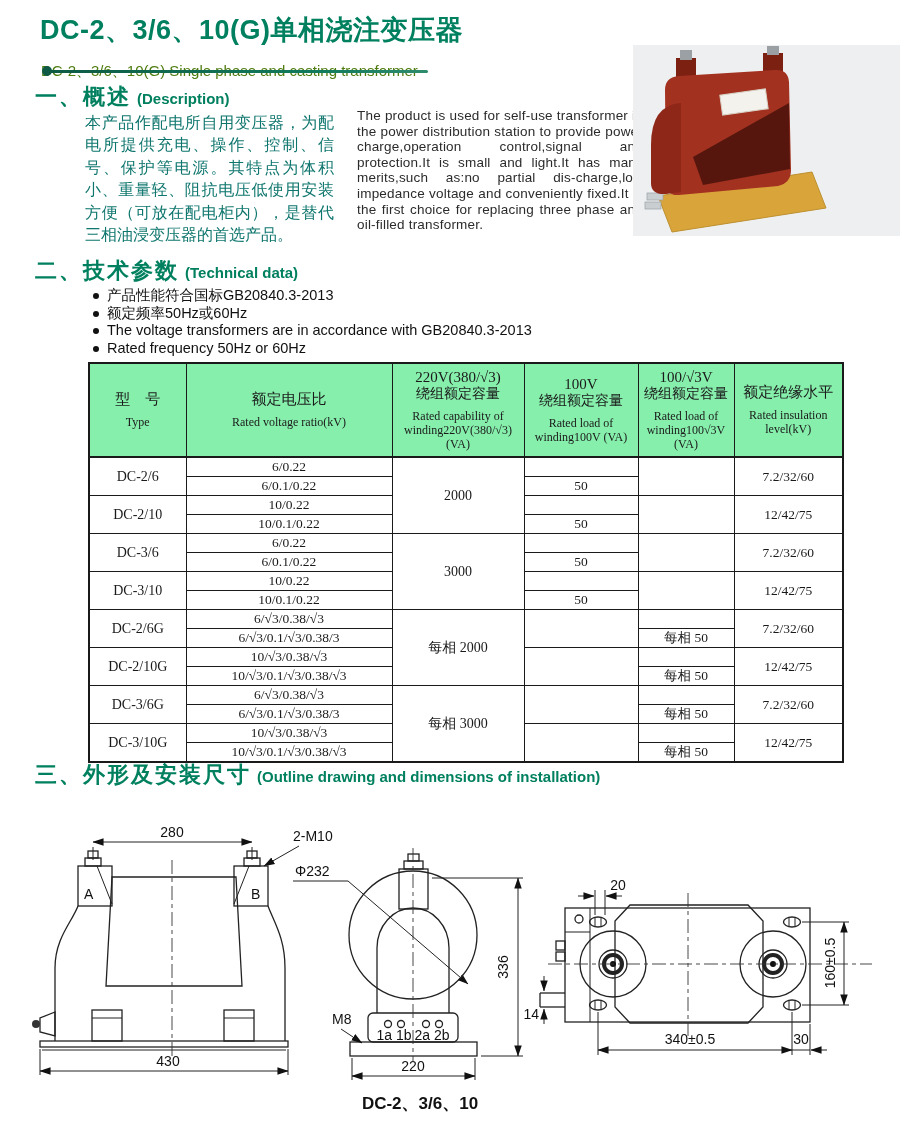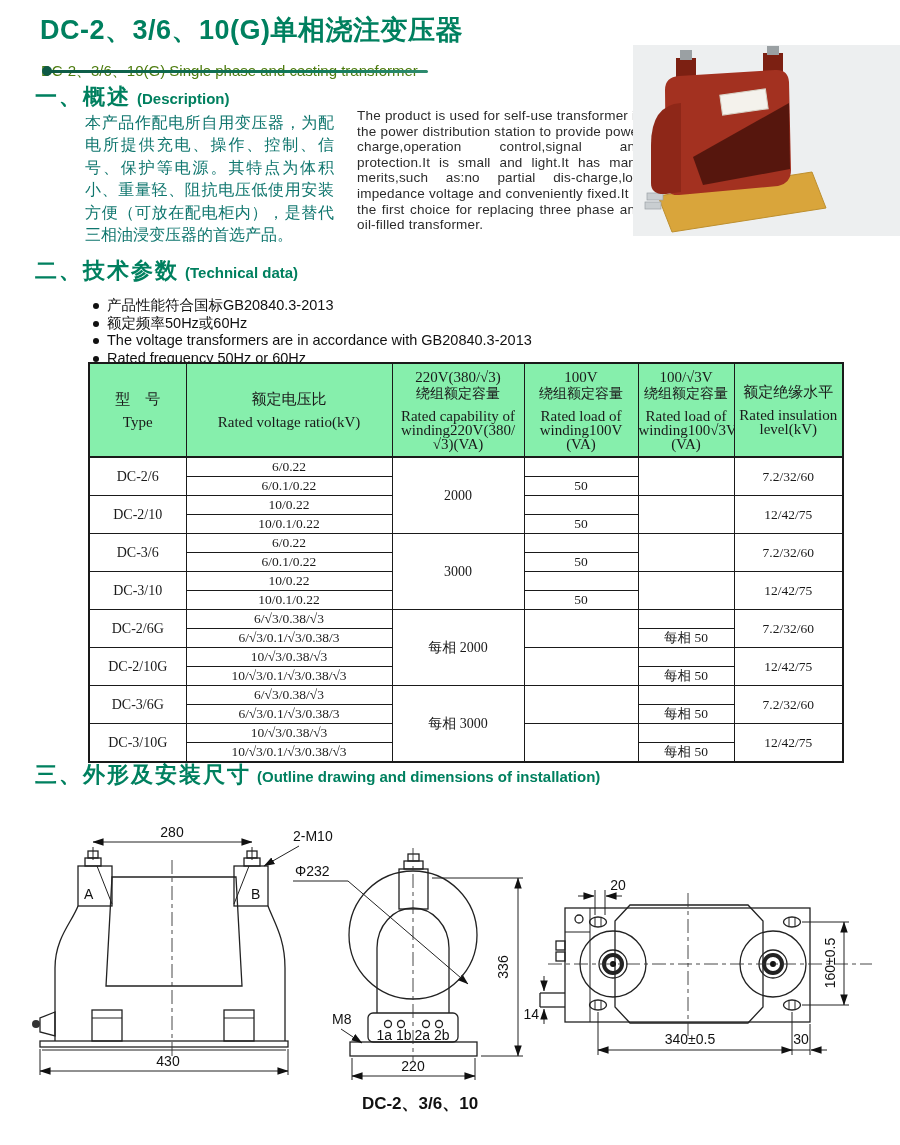--- a/index.html
+++ b/index.html
@@ -18,32 +18,32 @@
   .sec-en{font-size:15px;font-weight:bold;color:#00805f;margin-left:6px;letter-spacing:0;}
 
   
   .para-cn{position:absolute;left:85px;top:112px;width:249px;font-size:16px;line-height:22.4px;
            text-align:justify;color:#0f766e;}
   .para-en{position:absolute;left:337px;top:108px;width:286px;font-size:13.5px;line-height:15.6px;
            text-align:justify;color:#2b2b2b;letter-spacing:.2px;margin-left:20px;}
   .photo-panel{position:absolute;left:633px;top:45px;width:267px;height:191px;background:#edeff0;}
 
   
-  .bullets{position:absolute;left:92px;top:297px;margin:0;padding:0;list-style:none;}
+  .bullets{position:absolute;left:92px;top:287px;margin:0;padding:0;list-style:none;}
   .bullets li{position:relative;padding-left:15px;font-size:14.5px;line-height:17.5px;color:#111;}
   .bullets li::before{content:"";position:absolute;left:1px;top:6px;width:6px;height:6px;border-radius:50%;background:#111;}
 
   
   .spec-table{position:absolute;left:88px;top:362px;width:754px;border-collapse:collapse;table-layout:fixed;
               font-family:"Liberation Serif",serif;border:2px solid #1a1a1a;}
   .spec-table th,.spec-table td{border:1px solid #1a1a1a;text-align:center;vertical-align:middle;padding:0;overflow:hidden;}
   .spec-table thead th{background:#86efac;height:92px;font-weight:normal;border-bottom:2px solid #1a1a1a;}
   .spec-table thead .h1{font-size:15px;line-height:17px;}
   .spec-table thead .h2{font-size:14px;line-height:16px;}
-  .spec-table thead .he{font-size:15px;line-height:14px;margin-top:7px;}
+  .spec-table thead .he{font-size:12px;line-height:14px;margin-top:7px;}
   .spec-table tbody td{height:18px;font-size:13.5px;}
   .spec-table tbody td.c-type{font-size:14px;}
   .spec-table tbody td.c-cap{font-size:14px;}
 
   
   .drawings{position:absolute;left:0;top:810px;width:900px;height:300px;}
   .ol{fill:none;stroke:#222;stroke-width:1.3;}
   .thin{fill:none;stroke:#222;stroke-width:1;}
   .dim{fill:none;stroke:#222;stroke-width:1;}
   .cl{fill:none;stroke:#333;stroke-width:.9;stroke-dasharray:14 4 4 4;}

